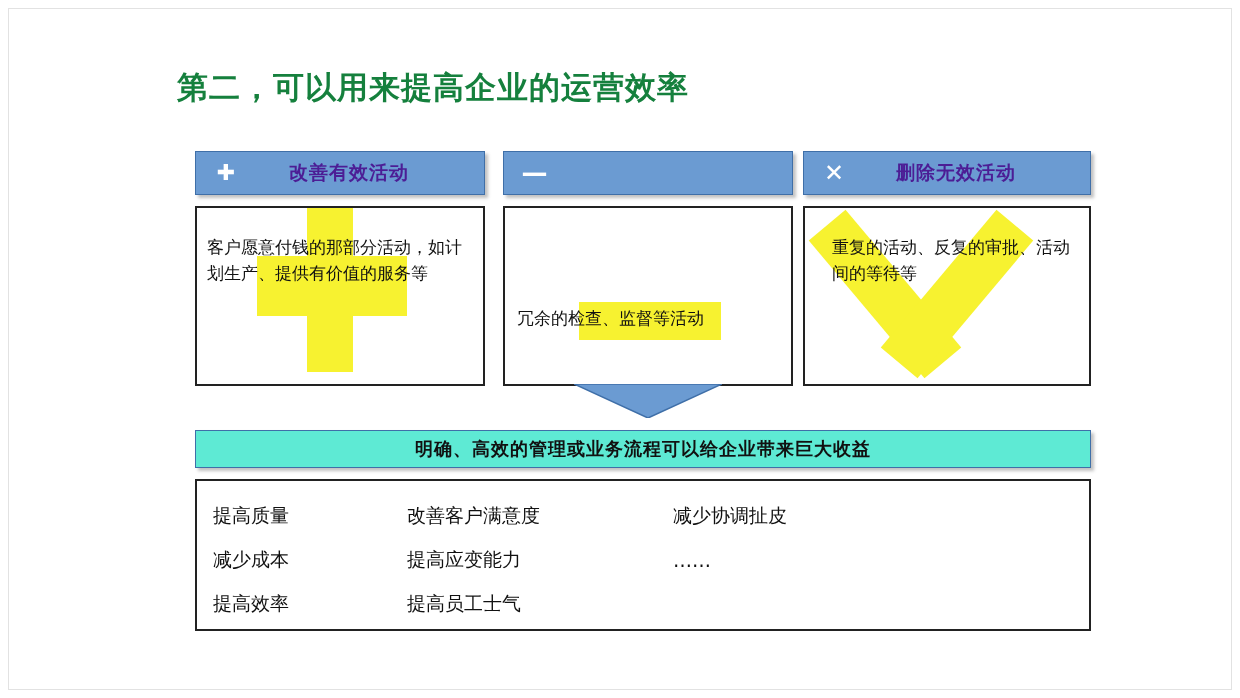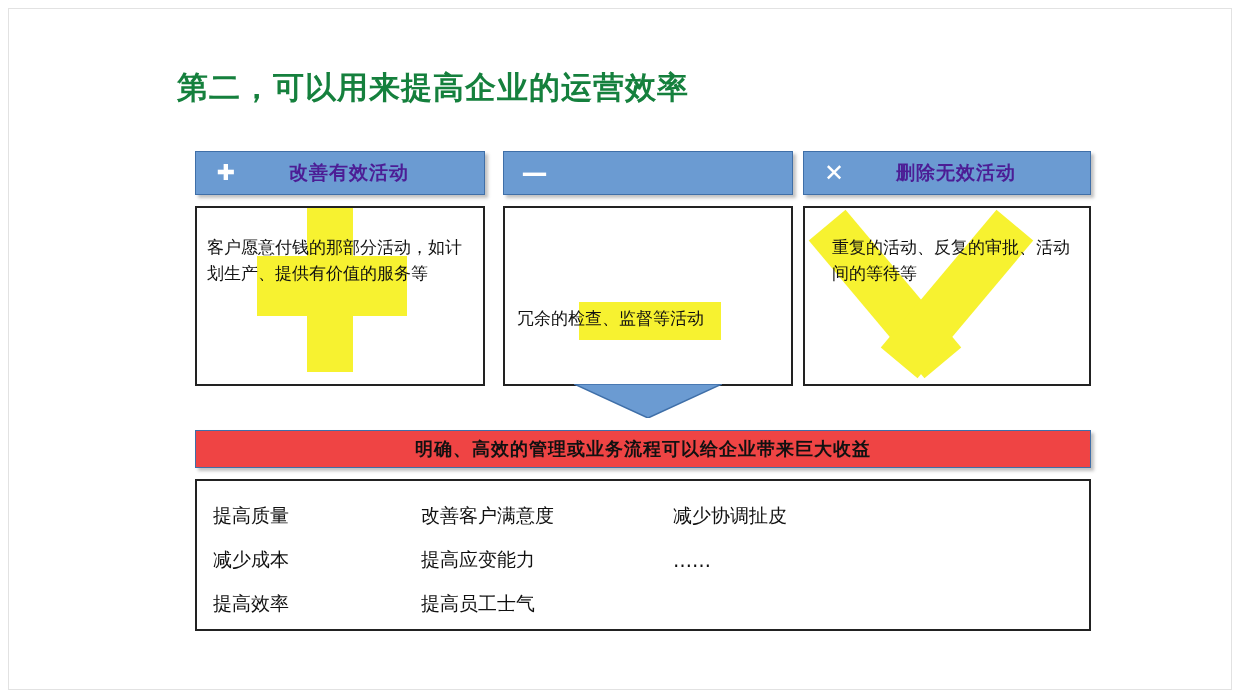--- a/index.html
+++ b/index.html
@@ -106,21 +106,21 @@
     height: 34px;
   }
 
   
   .banner {
     position: absolute;
     left: 186px;
     top: 421px;
     width: 896px;
     height: 38px;
-    background: #ef4444;
+    background: #5eead4;
     border: 1px solid #3f6fa8;
     box-sizing: border-box;
     box-shadow: 3px 3px 3px rgba(120,120,120,0.45);
     display: flex;
     align-items: center;
     justify-content: center;
     font-size: 18px;
     font-weight: bold;
     color: #111111;
     letter-spacing: 1px;
@@ -146,21 +146,21 @@
     display: flex;
     align-items: center;
     font-size: 19px;
     color: #111111;
   }
   .list-cell {
     position: absolute;
     white-space: nowrap;
   }
   .c1 { left: 16px; }
-  .c2 { left: 224px; }
+  .c2 { left: 210px; }
   .c3 { left: 476px; }
 </style>
 </head>
 <body>
 
 <div class="slide-frame">
   <div class="slide-inner">
 
     <div class="title">第二，可以用来提高企业的运营效率</div>
 

